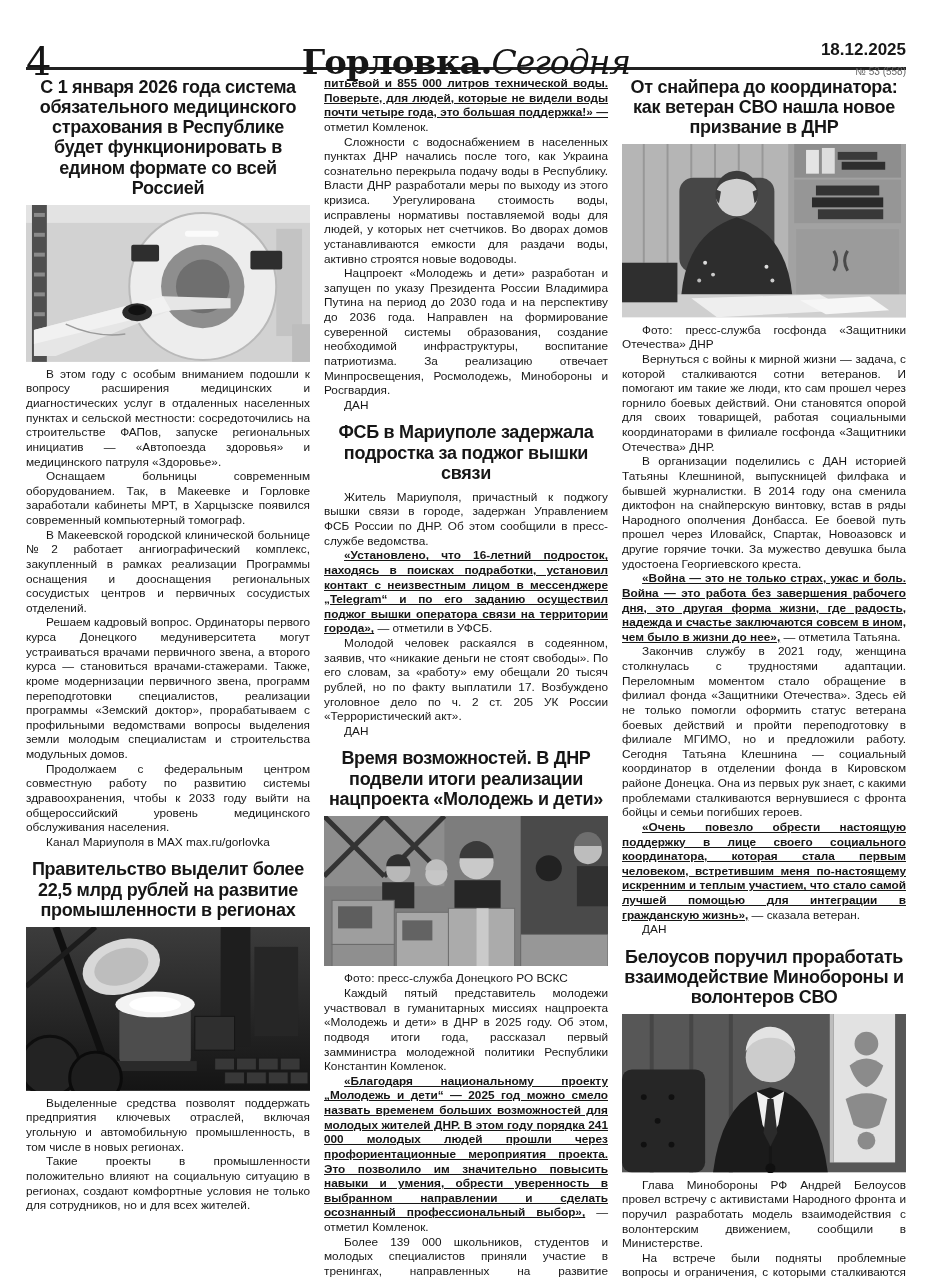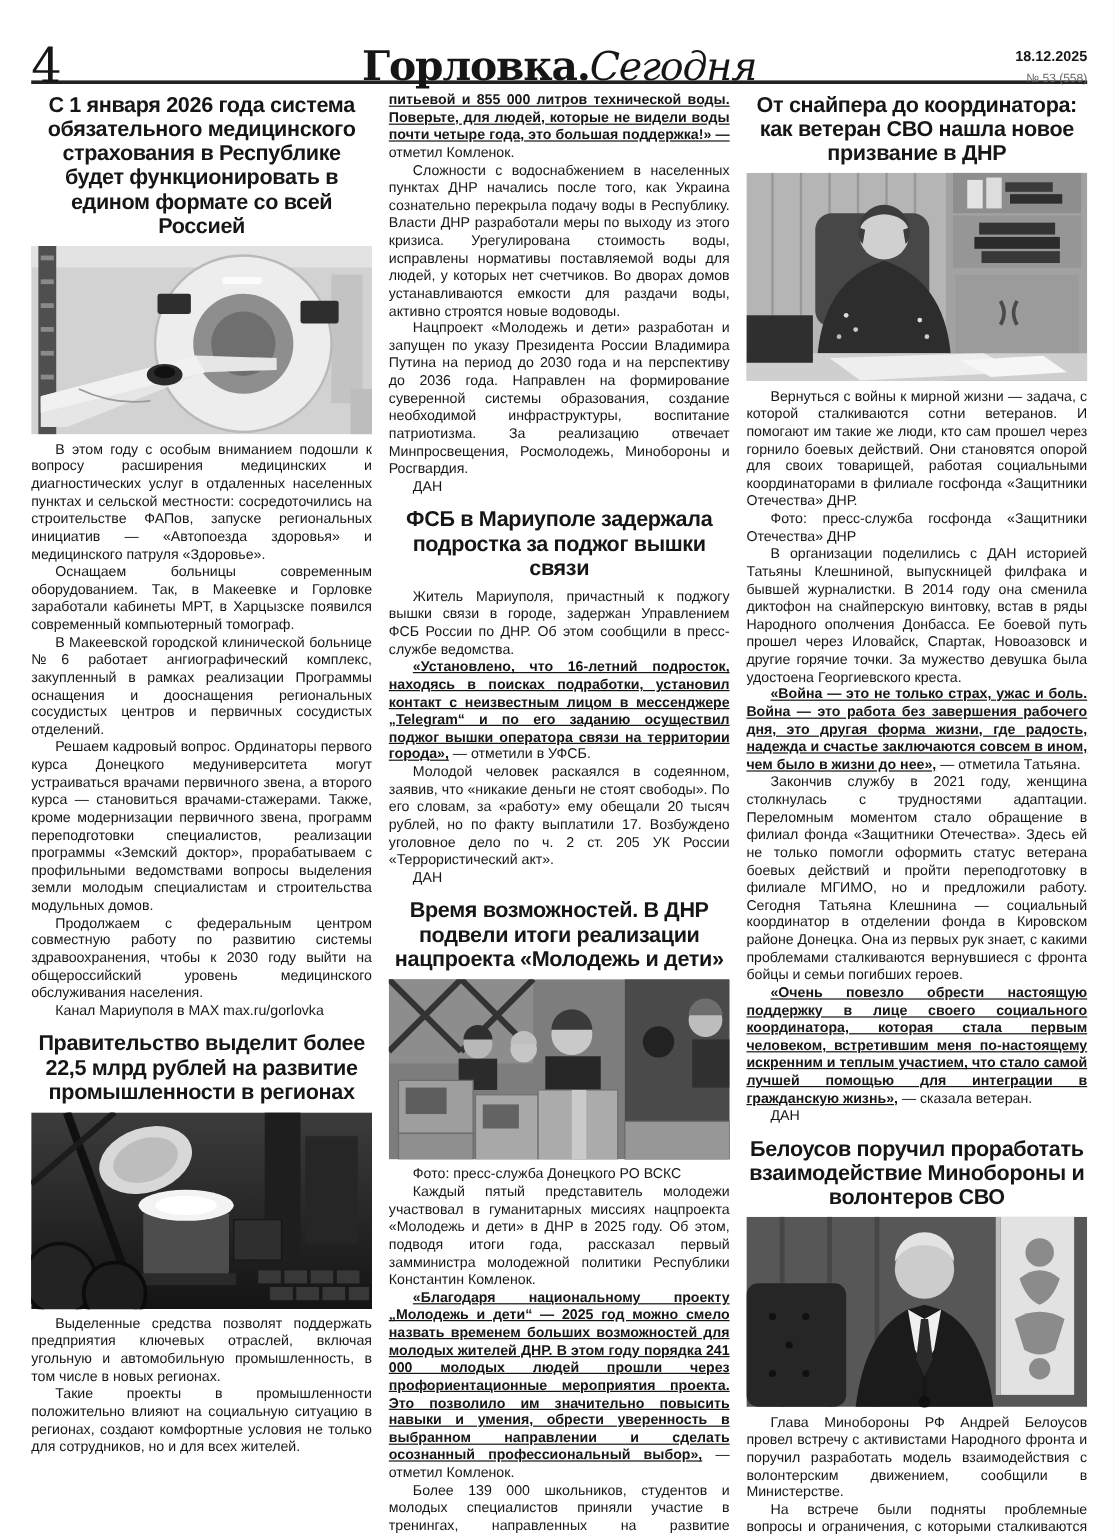--- a/index.html
+++ b/index.html
@@ -5,21 +5,21 @@
   html,body{margin:0;padding:0;background:#e9e9e9;}
   body{width:928px;font-family:"Liberation Sans",sans-serif;color:#161616;}
   .page{width:928px;min-height:1280px;background:#ffffff;box-sizing:border-box;padding:12px 22px 26px 26px;}
   
   header{display:grid;grid-template-columns:1fr auto 1fr;align-items:flex-end;height:50px;}
   .pnum{font-family:"DejaVu Serif",serif;font-size:40px;line-height:0.9;justify-self:start;}
   .masthead{justify-self:center;white-space:nowrap;line-height:1;}
   .m-bold{font-family:"DejaVu Serif",serif;font-weight:700;font-size:34px;letter-spacing:-1px;}
   .m-script{font-family:"DejaVu Serif",serif;font-style:italic;font-size:33px;letter-spacing:-1px;margin-top:47px;}
   .dateblock{justify-self:end;text-align:right;padding-bottom:2px;}
-  .date{font-weight:700;font-size:12px;margin-top:28px;}
+  .date{font-weight:700;font-size:17px;margin-top:28px;}
   .issue{font-size:10px;color:#666;margin-top:6px;}
   .rule{height:3px;background:#222;margin-top:5px;}
   
   .cols{display:grid;grid-template-columns:1fr 1fr 1fr;column-gap:14px;margin-top:6px;}
   .col{text-align:justify;font-size:11.8px;line-height:1.24;hyphens:auto;}
   .article h2{font-family:"Liberation Sans",sans-serif;font-weight:700;font-size:18px;line-height:1.12;text-align:center;letter-spacing:-0.3px;margin:10px 2px 7px;}
   .article:first-child h2{margin-top:1px;}
   .photo{width:100%;margin:1px 0 5px;line-height:0;}
   .photo svg{display:block;width:100%;height:auto;}
   p{margin:0;text-indent:1.7em;}
@@ -65,23 +65,23 @@
       <polygon points="8,126 138,92 206,94 206,104 146,106 30,152 8,152" fill="#e6e6e6"></polygon>
       <polygon points="8,126 138,92 146,106 8,140" fill="#f1f1f1"></polygon>
       <ellipse cx="112" cy="108" rx="15" ry="9" fill="#2a2a2a"></ellipse>
       <ellipse cx="112" cy="106" rx="9" ry="5" fill="#111111"></ellipse>
       <path d="M40 120 q30 14 60 10" stroke="#9a9a9a" stroke-width="1.5" fill="none"></path>
       <rect x="268" y="120" width="18" height="38" fill="#bdbdbd"></rect>
     </svg>
   </div>
           <p><span>В этом году с особым вниманием подошли к вопросу расширения медицинских и диагностических услуг в отдаленных населенных пунктах и сельской местности: сосредоточились на строительстве ФАПов, запуске региональных инициатив — «Автопоезда здоровья» и медицинского патруля «Здоровье».</span></p>
           <p><span>Оснащаем больницы современным оборудованием. Так, в Макеевке и Горловке заработали кабинеты МРТ, в Харцызске появился современный компьютерный томограф.</span></p>
-          <p><span>В Макеевской городской клинической больнице №6 работает ангиографический комплекс, закупленный в рамках реализации Программы оснащения и дооснащения региональных сосудистых центров и первичных сосудистых отделений.</span></p>
+          <p><span>В Макеевской городской клинической больнице №2 работает ангиографический комплекс, закупленный в рамках реализации Программы оснащения и дооснащения региональных сосудистых центров и первичных сосудистых отделений.</span></p>
           <p><span>Решаем кадровый вопрос. Ординаторы первого курса Донецкого медуниверситета могут устраиваться врачами первичного звена, а второго курса — становиться врачами-стажерами. Также, кроме модернизации первичного звена, программ переподготовки специалистов, реализации программы «Земский доктор», прорабатываем с профильными ведомствами вопросы выделения земли молодым специалистам и строительства модульных домов.</span></p>
-          <p><span>Продолжаем с федеральным центром совместную работу по развитию системы здравоохранения, чтобы к 2030 году выйти на общероссийский уровень медицинского обслуживания населения.</span></p>
+          <p><span>Продолжаем с федеральным центром совместную работу по развитию системы здравоохранения, чтобы к 2033 году выйти на общероссийский уровень медицинского обслуживания населения.</span></p>
           <p><span>Канал Мариуполя в MAX max.ru/gorlovka</span></p>
         </article>
         <article class="article">
           <h2>Правительство выделит более 22,5 млрд рублей на развитие промышленности в регионах</h2>
           <div class="photo" aria-label="Промышленный цех с литейным оборудованием">
     <svg viewBox="0 0 286 165" xmlns="http://www.w3.org/2000/svg">
       <defs>
         <linearGradient id="fg" x1="0" y1="0" x2="0" y2="1">
           <stop offset="0" stop-color="#3c3c3c"></stop>
                   <stop offset="1" stop-color="#141414"></stop>
@@ -207,22 +207,22 @@
               <circle cx="92" cy="132" r="2" fill="#cccccc"></circle>
               <circle cx="78" cy="138" r="2" fill="#bbbbbb"></circle>
       <circle cx="146" cy="124" r="2" fill="#dddddd"></circle>
               <circle cx="152" cy="138" r="2" fill="#cccccc"></circle>
       <rect x="0" y="152" width="287" height="23" fill="#cfcfcf"></rect>
       <polygon points="70,156 200,152 230,168 96,175" fill="#eeeeee"></polygon>
       <polygon points="180,158 250,154 270,168 206,172" fill="#f6f6f6"></polygon>
       <rect x="0" y="120" width="56" height="40" fill="#2f2f2f"></rect>
     </svg>
   </div>
+          <p><span>Фото: пресс-служба госфонда «Защитники Отечества» ДНР</span></p>
           <p><span>Вернуться с войны к мирной жизни — задача, с которой сталкиваются сотни ветеранов. И помогают им такие же люди, кто сам прошел через горнило боевых действий. Они становятся опорой для своих товарищей, работая социальными координаторами в филиале госфонда «Защитники Отечества» ДНР.</span></p>
-          <p><span>Фото: пресс-служба госфонда «Защитники Отечества» ДНР</span></p>
           <p><span>В организации поделились с ДАН историей Татьяны Клешниной, выпускницей филфака и бывшей журналистки. В 2014 году она сменила диктофон на снайперскую винтовку, встав в ряды Народного ополчения Донбасса. Ее боевой путь прошел через Иловайск, Спартак, Новоазовск и другие горячие точки. За мужество девушка была удостоена Георгиевского креста.</span></p>
           <p><span class="b">«Война — это не только страх, ужас и боль. Война — это работа без завершения рабочего дня, это другая форма жизни, где радость, надежда и счастье заключаются совсем в ином, чем было в жизни до нее»,</span><span> — отметила Татьяна.</span></p>
           <p><span>Закончив службу в 2021 году, женщина столкнулась с трудностями адаптации. Переломным моментом стало обращение в филиал фонда «Защитники Отечества». Здесь ей не только помогли оформить статус ветерана боевых действий и пройти переподготовку в филиале МГИМО, но и предложили работу. Сегодня Татьяна Клешнина — социальный координатор в отделении фонда в Кировском районе Донецка. Она из первых рук знает, с какими проблемами сталкиваются вернувшиеся с фронта бойцы и семьи погибших героев.</span></p>
           <p><span class="b">«Очень повезло обрести настоящую поддержку в лице своего социального координатора, которая стала первым человеком, встретившим меня по-настоящему искренним и теплым участием, что стало самой лучшей помощью для интеграции в гражданскую жизнь»,</span><span> — сказала ветеран.</span></p>
           <p><span>ДАН</span></p>
         </article>
         <article class="article">
           <h2>Белоусов поручил проработать взаимодействие Минобороны и волонтеров СВО</h2>
           <div class="photo" aria-label="Глава Минобороны РФ Андрей Белоусов">
     <svg viewBox="0 0 287 160" xmlns="http://www.w3.org/2000/svg">

